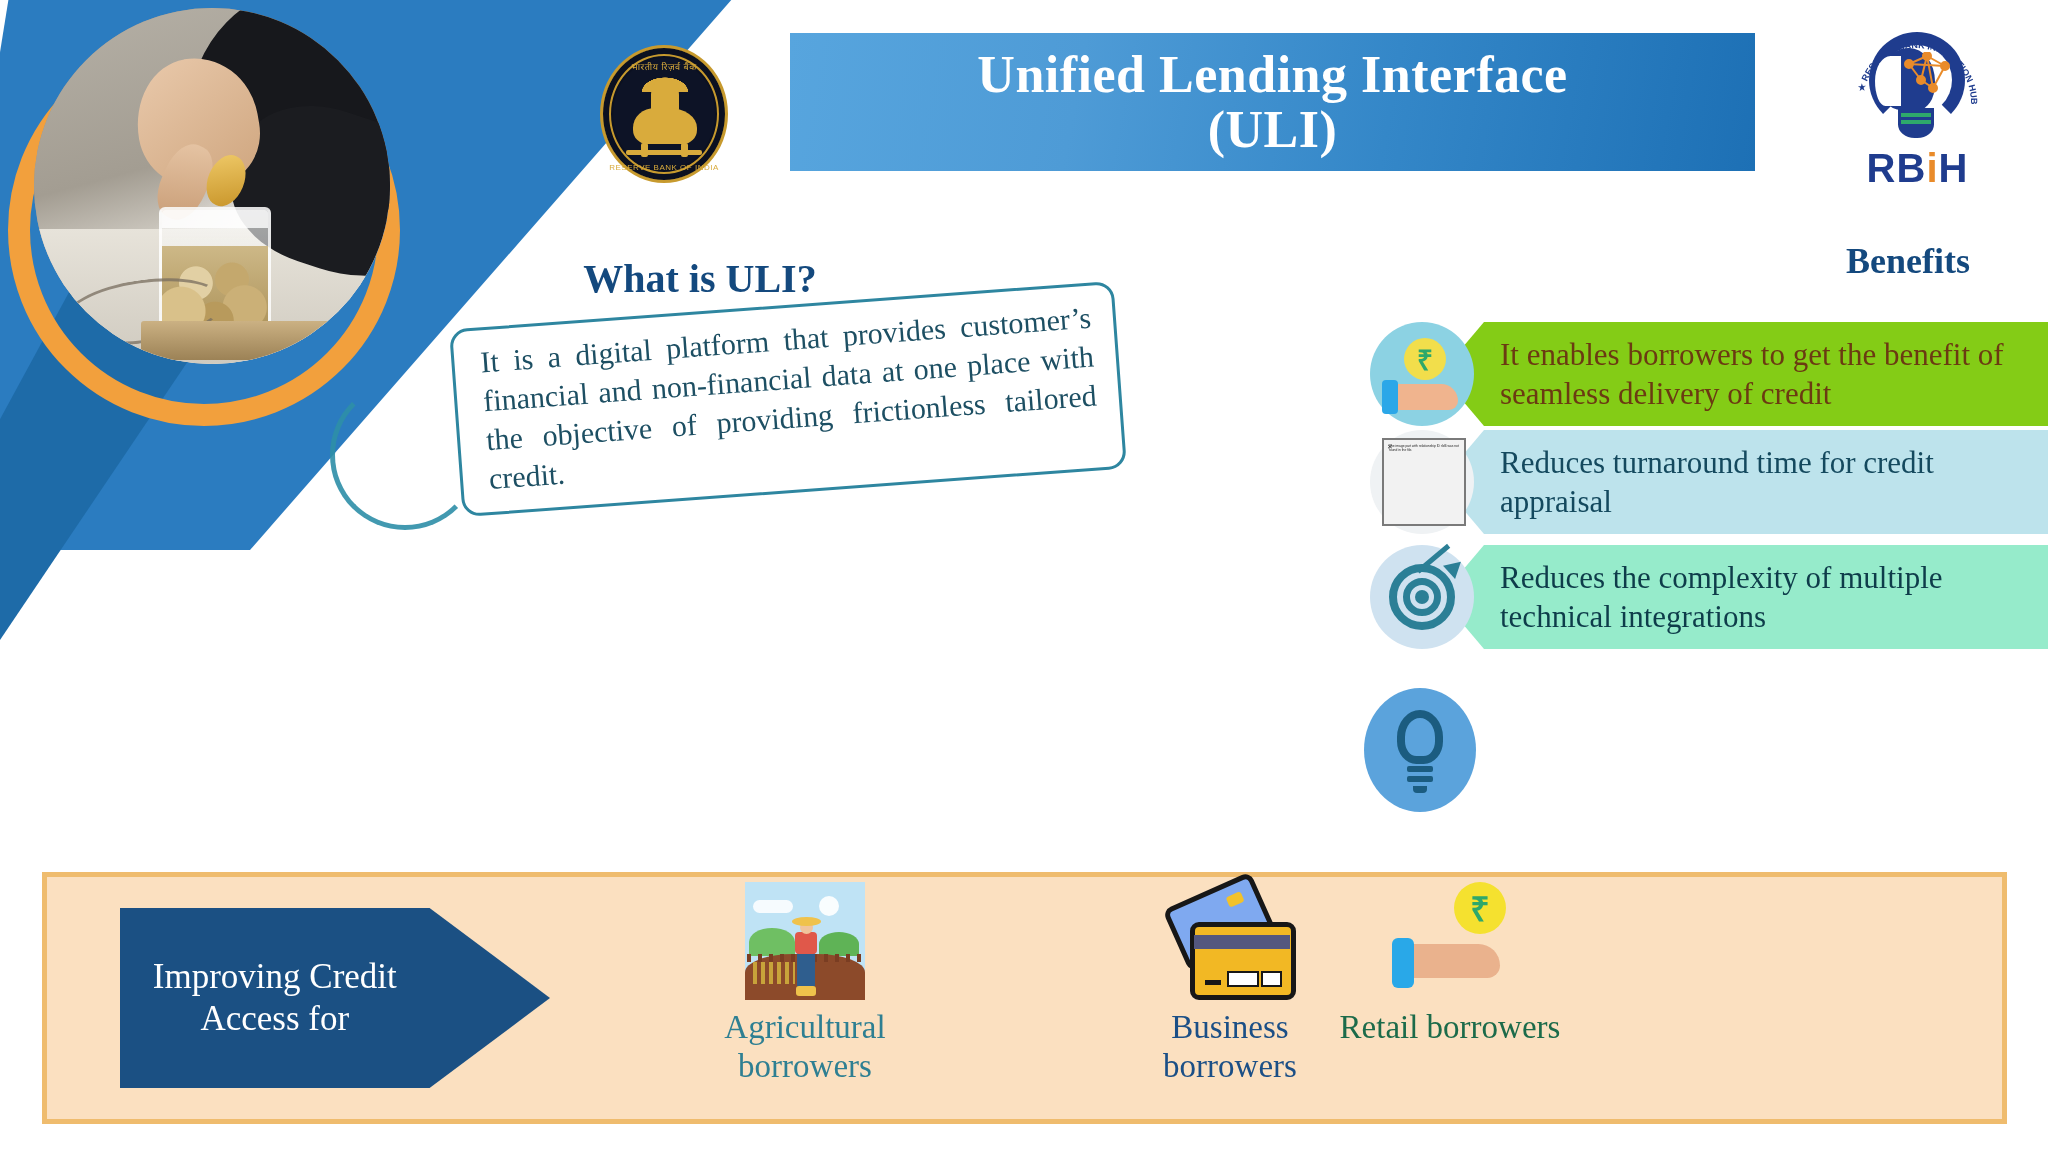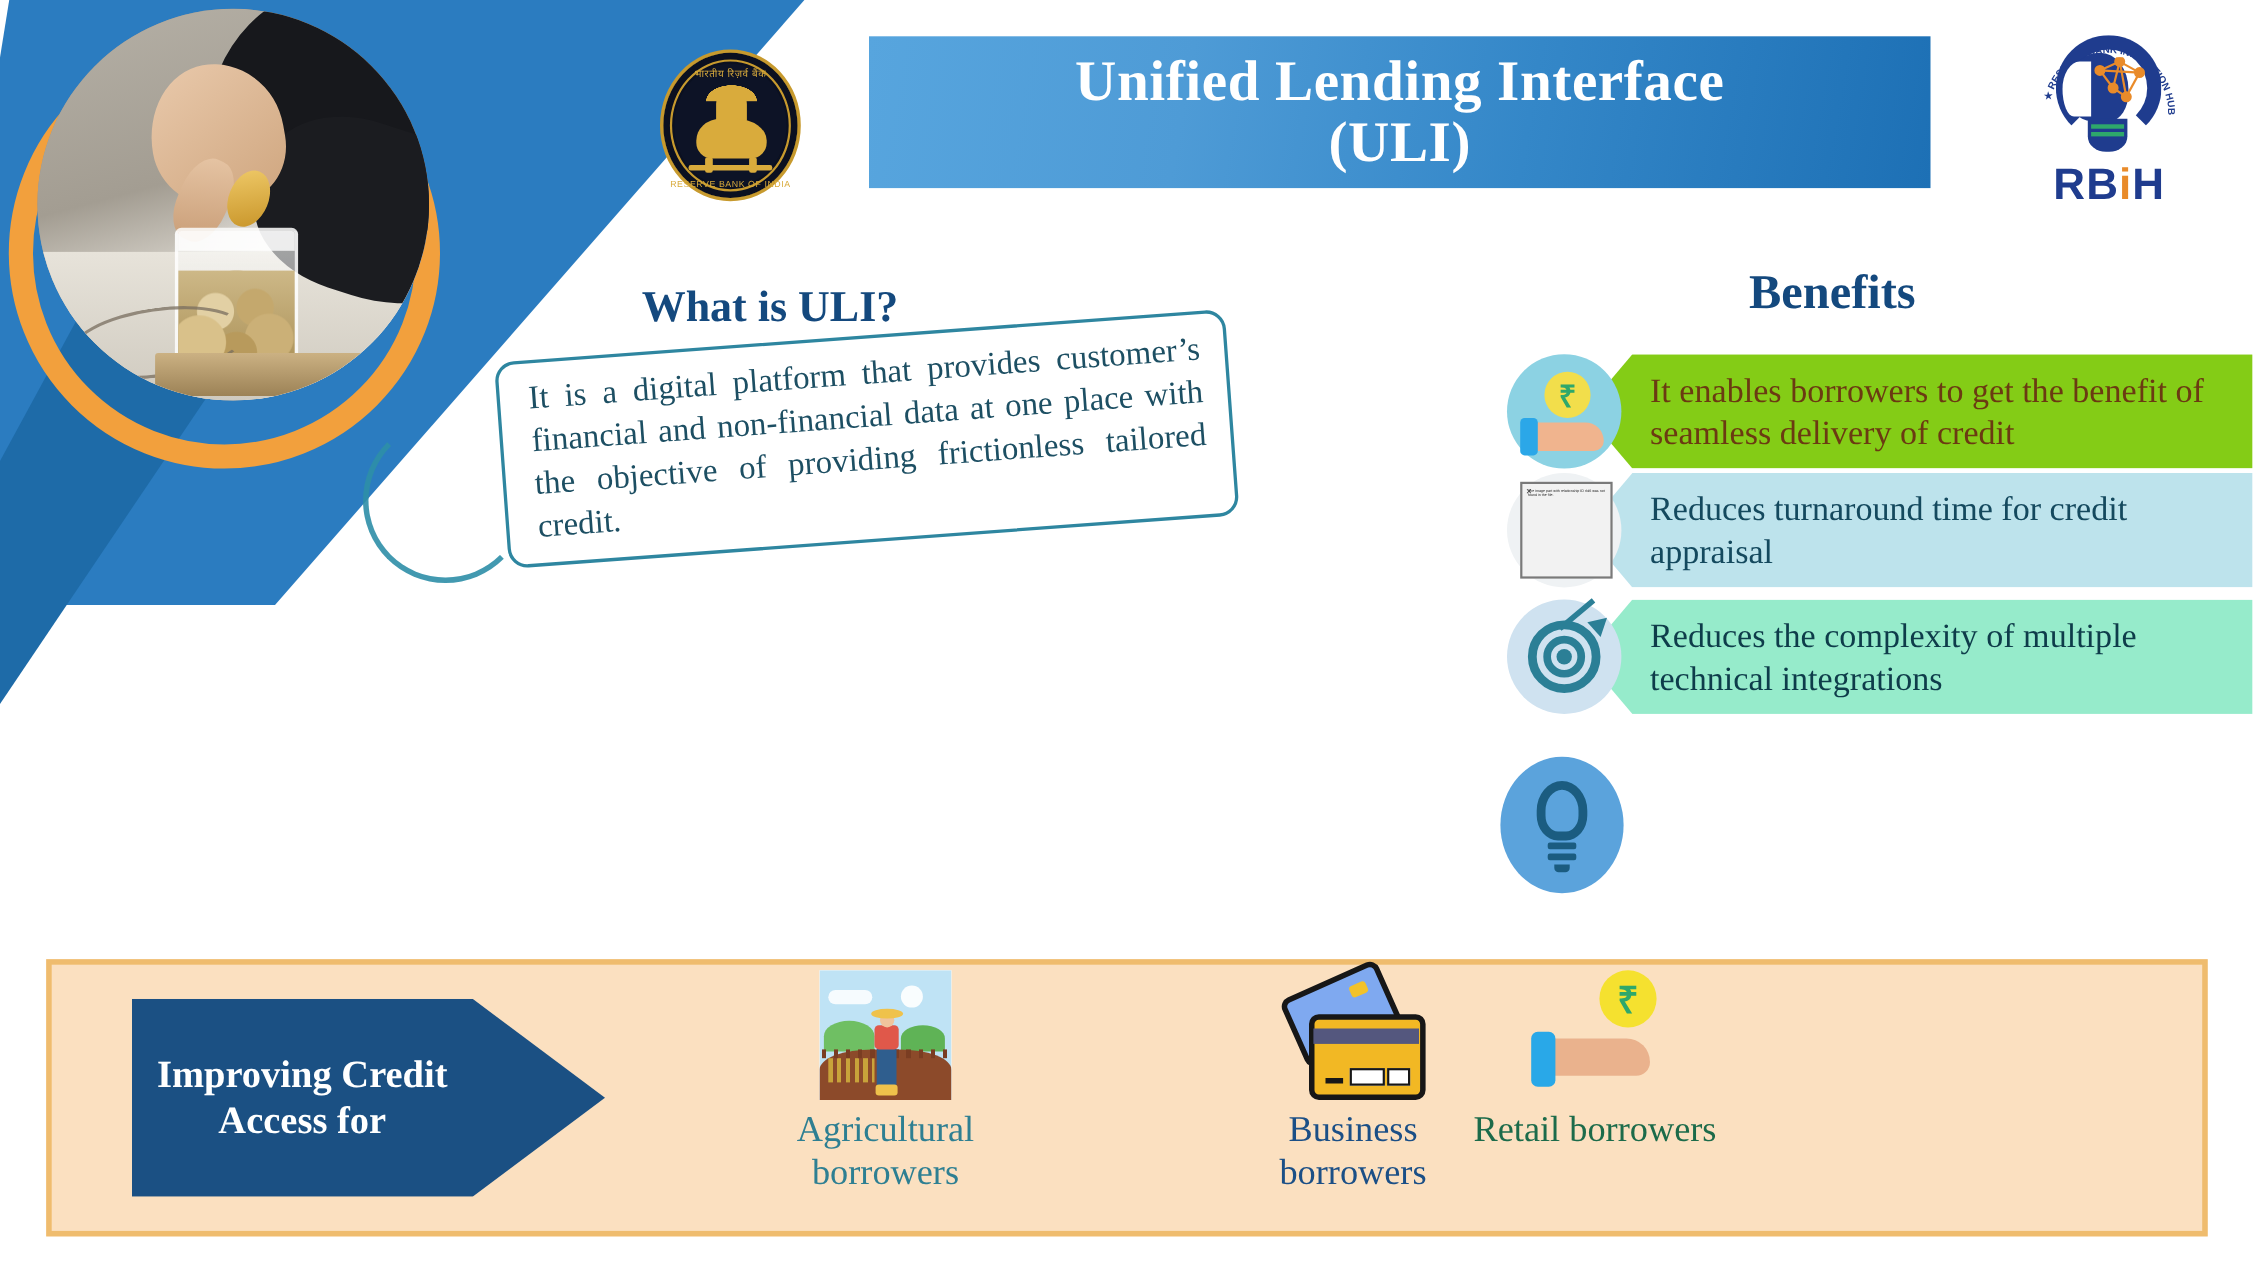--- a/index.html
+++ b/index.html
@@ -103,22 +103,22 @@
   .bubble{position:absolute;left:455px;top:305px;width:660px;height:182px;
     border:3px solid #2E86A0;border-radius:18px;transform:rotate(-4.2deg);background:#fff;}
   .bubble .inner{position:absolute;left:26px;top:12px;right:22px;
     color:#1D4F63;font-size:30px;line-height:1.30;text-align:justify;
     font-family:"Liberation Serif",serif;}
 
   .para{position:absolute;left:455px;top:590px;width:618px;color:#5A2A17;font-size:30px;
     line-height:1.26;text-align:justify;font-family:"Liberation Serif",serif;}
 
   
-  .benefits-title{position:absolute;left:1590px;top:240px;width:380px;text-align:left;
-    color:#14497E;font-size:44px;font-weight:bold;font-family:"Liberation Serif",serif;}
+  .benefits-title{position:absolute;left:1590px;top:240px;width:380px;text-align:right;
+    color:#14497E;font-size:36px;font-weight:bold;font-family:"Liberation Serif",serif;}
   .b-row{position:absolute;display:flex;align-items:center;}
   .b-icon{position:relative;flex:0 0 auto;z-index:3;}
   .b-band{position:relative;margin-left:-34px;height:100%;display:flex;align-items:center;
     padding:6px 14px 6px 60px;box-sizing:border-box;
     clip-path:polygon(44px 0, 100% 0, 100% 100%, 44px 100%, 0 50%);
     font-family:"Liberation Serif",serif;}
   .b-band span{display:block;font-size:31px;line-height:1.26;}
 
   .circ{border-radius:50%;display:flex;align-items:center;justify-content:center;position:relative;}
 
@@ -159,21 +159,21 @@
   .ic-bulb .b1,.ic-bulb .b2,.ic-bulb .b3{position:absolute;left:43px;width:26px;height:6px;background:#1B5C80;border-radius:2px;}
   .ic-bulb .b1{top:78px;} .ic-bulb .b2{top:88px;}
   .ic-bulb .b3{top:98px;width:14px;left:49px;height:7px;border-radius:0 0 4px 4px;}
 
   
   .bottom{position:absolute;left:42px;top:872px;width:1965px;height:252px;
     background:#FBE0C0;border:5px solid #EFBC6E;box-sizing:border-box;}
   .arrow-box{position:absolute;left:120px;top:908px;width:430px;height:180px;
     background:#1B5083;clip-path:polygon(0 0, 72% 0, 100% 50%, 72% 100%, 0 100%);
     display:flex;align-items:center;justify-content:flex-start;}
-  .arrow-box .lbl{width:72%;text-align:center;color:#fff;font-weight:bold;font-size:35px;
+  .arrow-box .lbl{width:72%;text-align:center;color:#fff;font-weight:normal;font-size:35px;
     line-height:1.20;font-family:"Liberation Serif",serif;}
 
   .cat{position:absolute;width:230px;text-align:center;}
   .cat .art{height:118px;display:flex;align-items:flex-end;justify-content:center;}
   .cat .cap{margin-top:8px;font-size:33px;line-height:1.18;font-family:"Liberation Serif",serif;}
 
   
   .farm{width:120px;height:118px;background:#fff;position:relative;overflow:hidden;}
   .farm .sky{position:absolute;inset:0;background:#BFE3F5;}
   .farm .sun{position:absolute;right:26px;top:14px;width:20px;height:20px;border-radius:50%;background:#fff;opacity:.9;}

